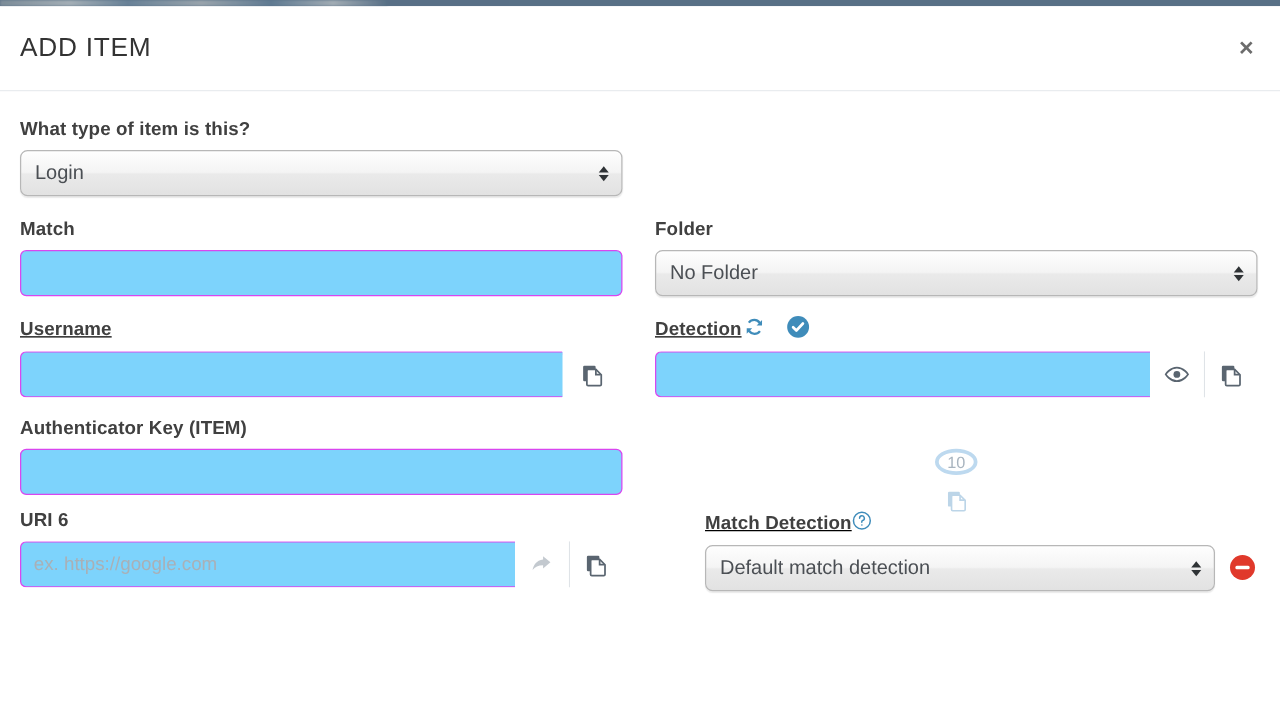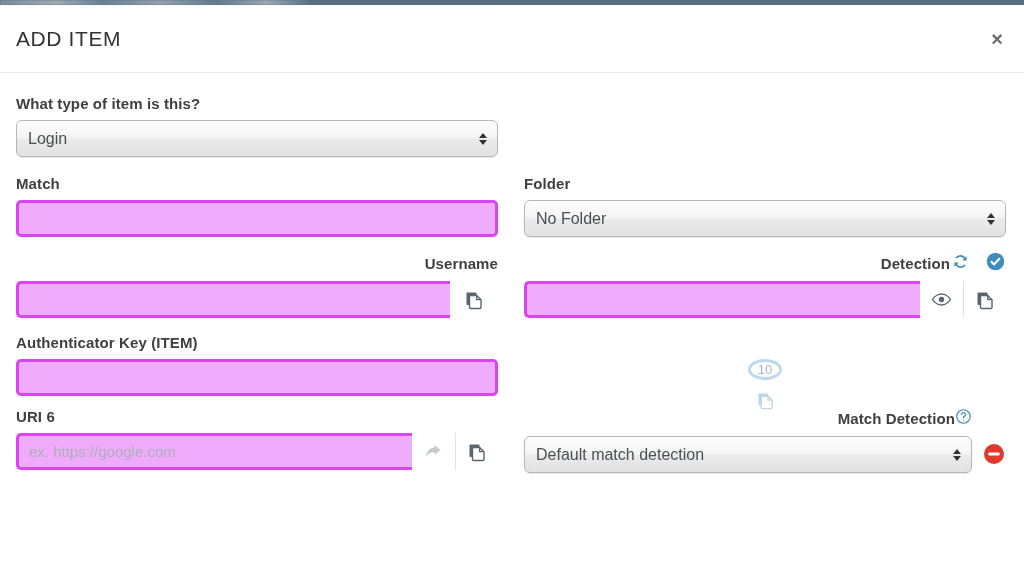--- a/index.html
+++ b/index.html
@@ -65,33 +65,33 @@
   .field { margin-bottom: 0; }
   label.fl {
     display: block;
     font-size: 15px;
     font-weight: bold;
     color: #404040;
     margin-bottom: 8px;
     letter-spacing: .1px;
   }
   .label-line {
-    display: flex; align-items: center; justify-content: flex-end;
-    margin-bottom: 8px; height: 20px;
+    display: flex; align-items: center; justify-content: flex-start;
+    margin-bottom: 8px; height: 20px; text-decoration: underline;
   }
   .label-line label.fl { margin-bottom: 0; }
   .label-actions { display: flex; align-items: center; gap: 14px; }
 
   
   .inp {
     width: 100%;
     height: 37px;
-    border: 3px solid #d946ef;
+    border: 1px solid #d946ef;
     border-radius: 5px;
-    background: #f0abfc;
+    background: #7dd3fc;
     font-size: 15px;
     color: #495057;
     padding: 0 10px;
     outline: none;
     font-family: "Liberation Sans", sans-serif;
   }
   .inp::placeholder { color: #a9b0b7; }
 
   
   .igroup { display: flex; width: 100%; }
@@ -339,21 +339,21 @@
                   <rect x="2.5" y="2.5" width="10" height="12.5" rx="1"></rect>
                   <path d="M6.5 5.5h6.2l4.3 4.3v7.7a1 1 0 0 1-1 1H6.5a1 1 0 0 1-1-1V6.5a1 1 0 0 1 1-1z" fill="#fff" stroke="currentColor" stroke-width="1.4"></path>
                   <path d="M12.7 5.7v3.9h3.9" fill="none" stroke="currentColor" stroke-width="1.4"></path>
                 </svg>
               </span>
             </button>
           </div>
         </div>
 
         <div class="col" style="display:flex;gap:10px;align-items:flex-end;">
-          <div style="flex:1;">
+          <div style="flex:1;margin-left:40px;">
             <div class="label-line">
               <label class="fl">Match Detection</label>
               <button class="btn-icon">
                 <span class="ic help-icon">
                   <svg width="17" height="17" viewBox="0 0 24 24" fill="none" stroke="currentColor" stroke-width="1.7">
                     <circle cx="12" cy="12" r="9.5"></circle>
                     <path d="M9.4 9.3a2.7 2.7 0 1 1 3.4 2.6c-.6.2-.9.7-.9 1.3v.6" stroke-linecap="round"></path>
                     <circle cx="12" cy="17" r=".9" fill="currentColor" stroke="none"></circle>
                   </svg>
                 </span>

